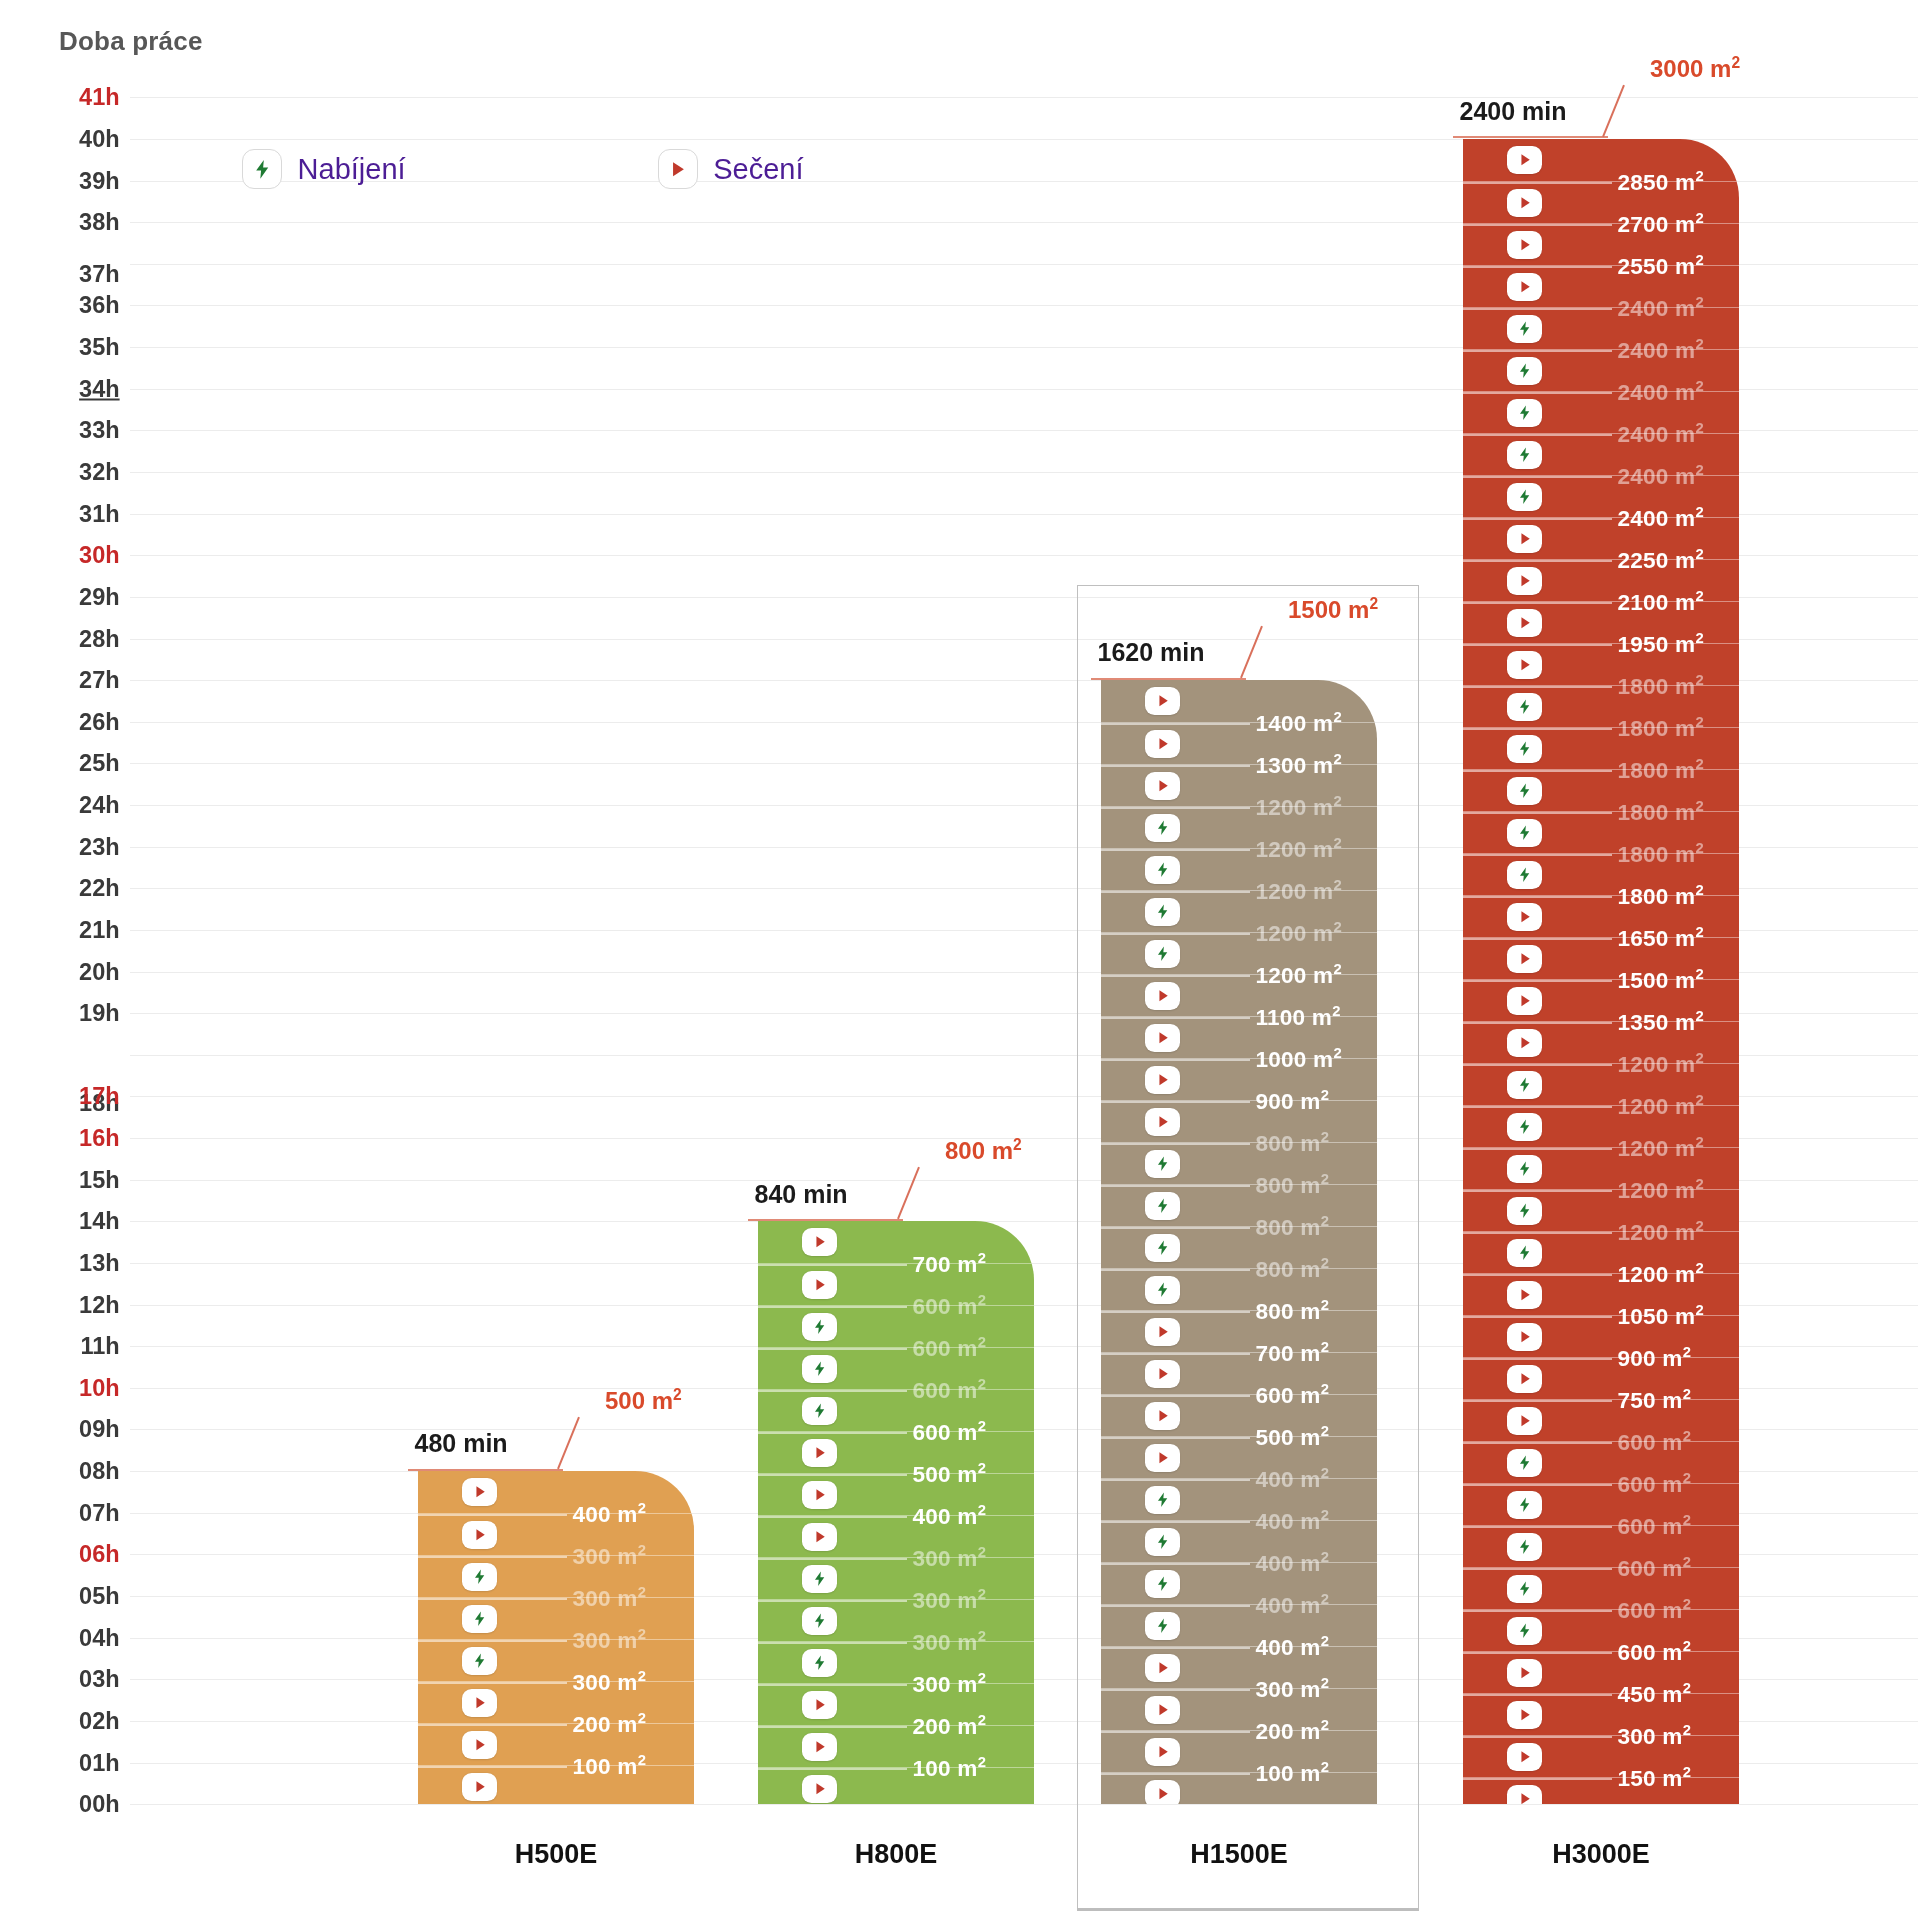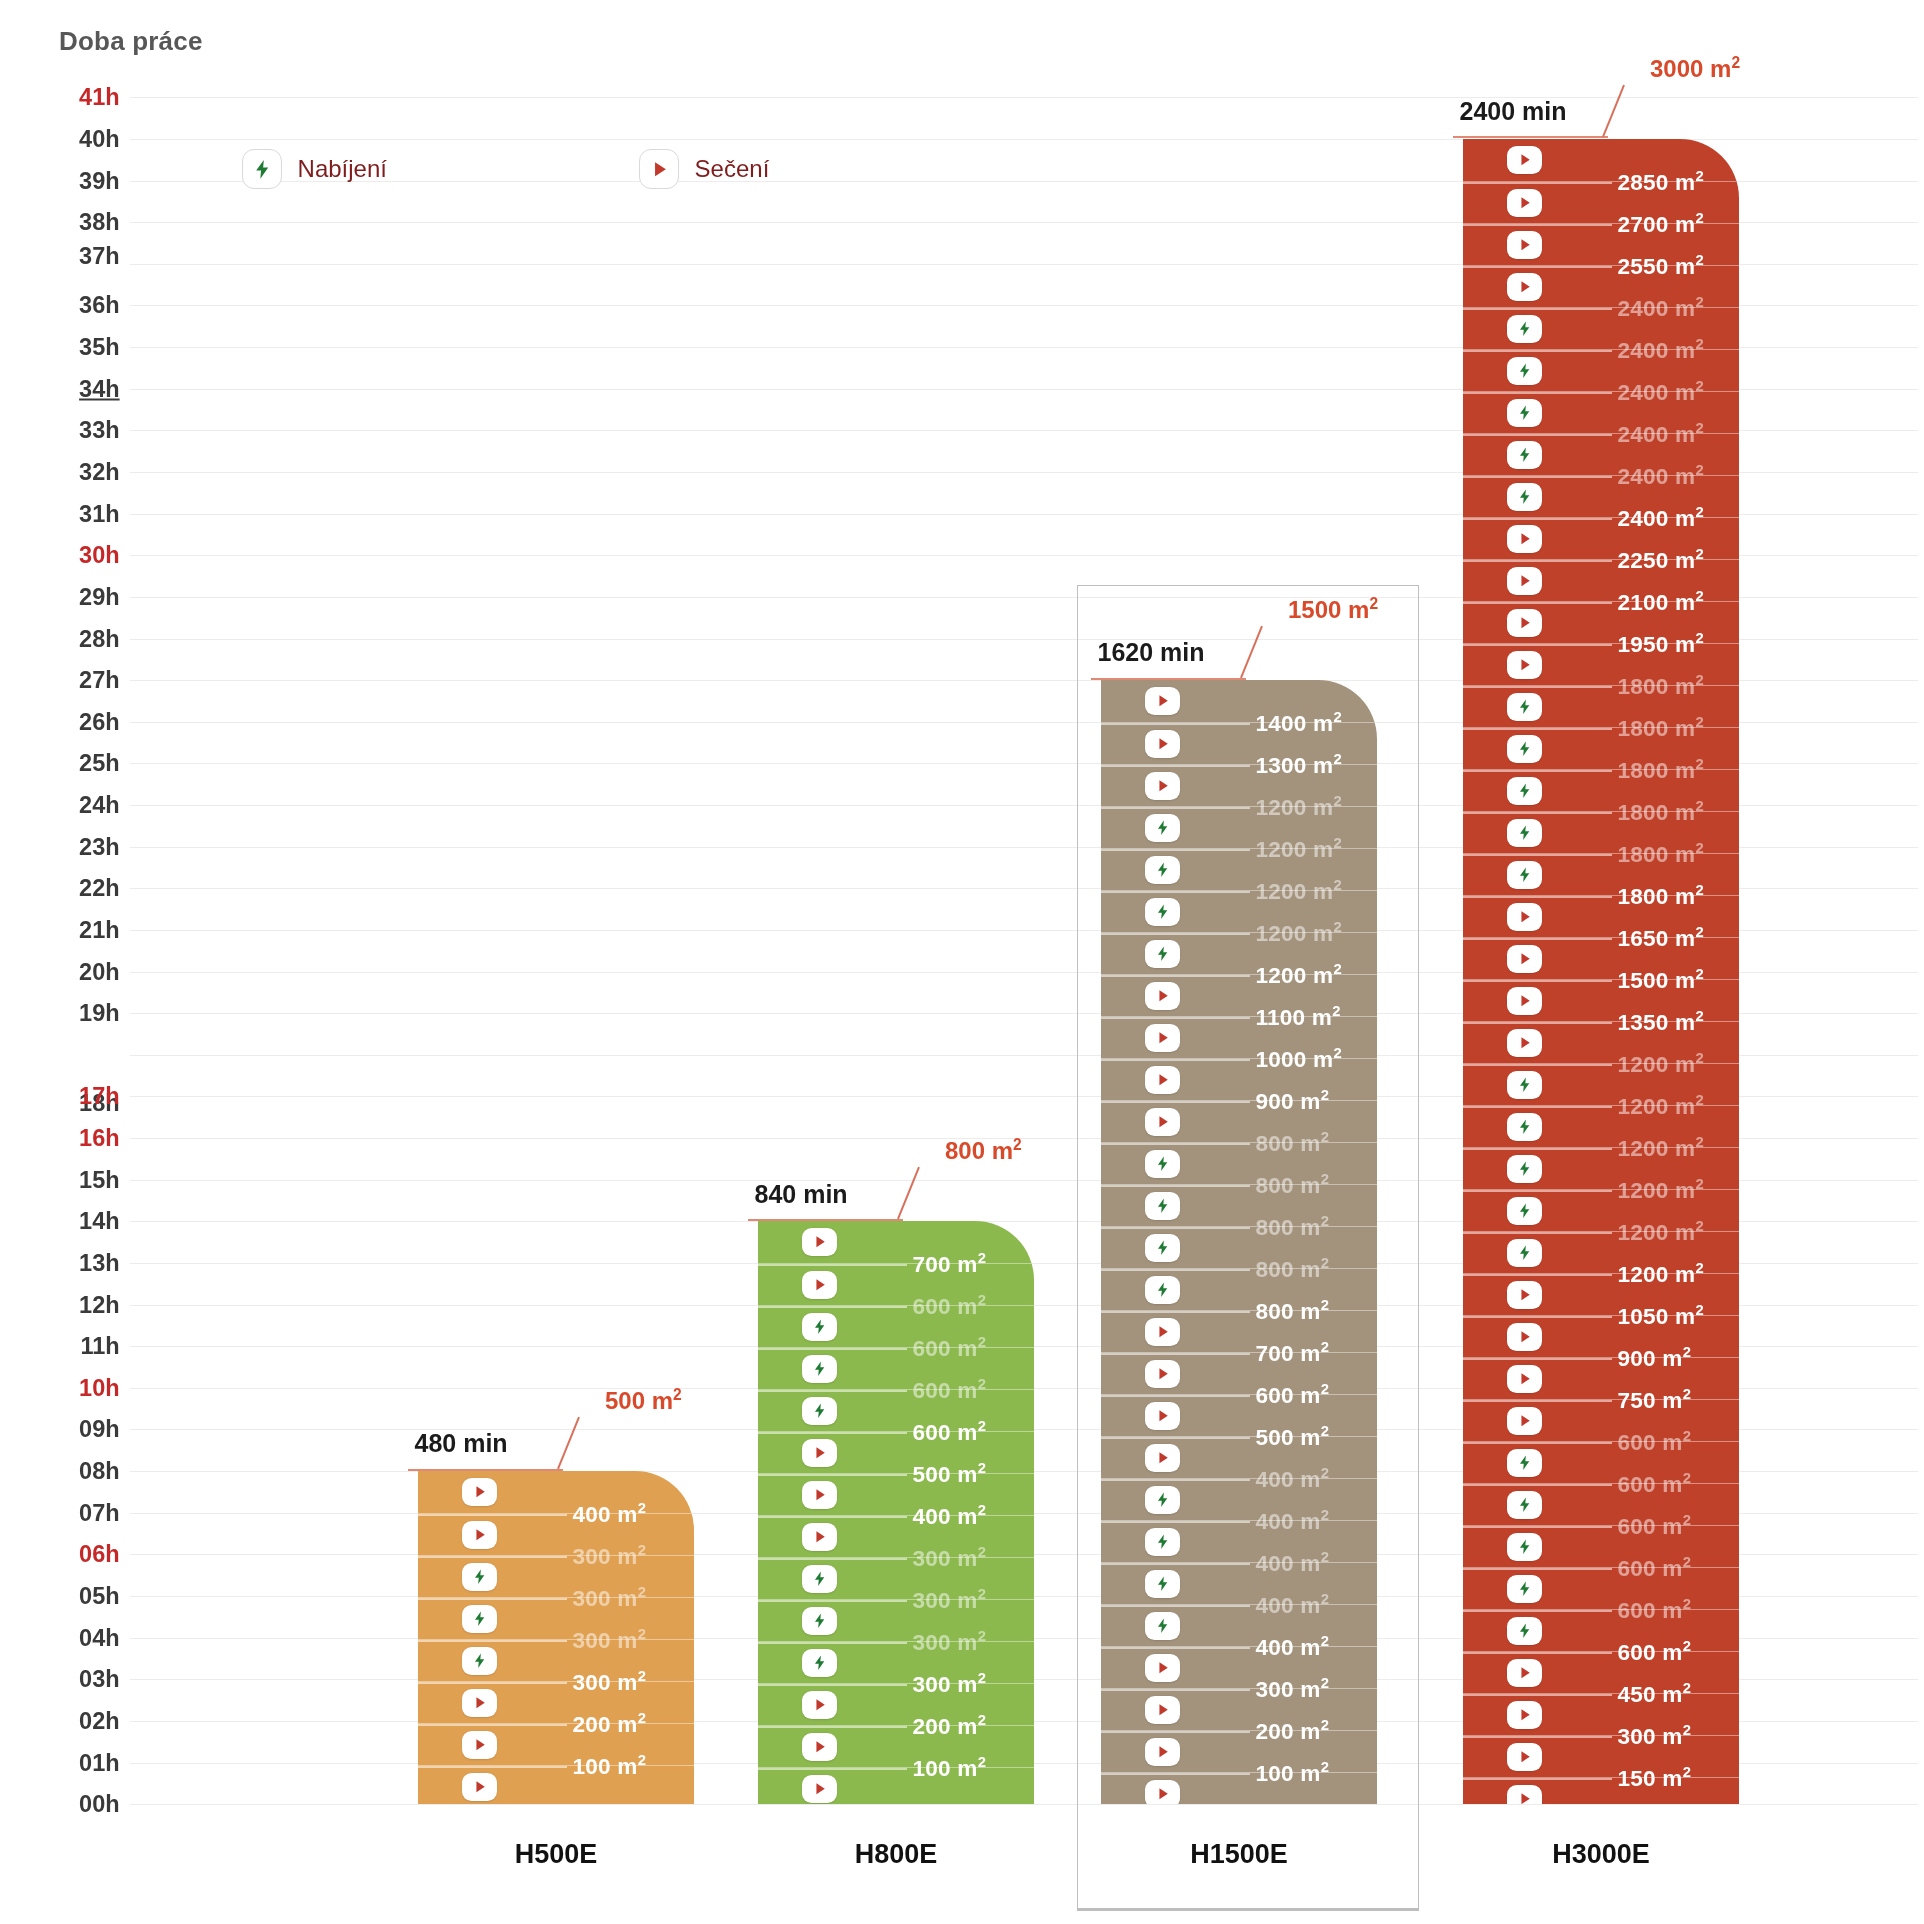--- a/index.html
+++ b/index.html
@@ -12,21 +12,21 @@
   .yaxis{position:absolute;left:0;top:0;width:130px;height:1877px;}
   .ytick{position:absolute;right:10.4px;font-size:23.5px;font-weight:bold;color:#3a3a3a;transform:translateY(-50%);white-space:nowrap;}
   .ytick.red{color:#c62828;}
 
   .gridlines{position:absolute;left:130px;top:0;right:0;height:1877px;}
   .gline{position:absolute;left:0;right:7px;height:0.9px;background:#ececec;}
 
   
   .legend{position:absolute;left:242px;top:149px;display:flex;gap:252px;align-items:center;}
   .legend-item{display:flex;align-items:center;gap:15.6px;}
-  .legend-label{font-size:24px;color:#7f1d1d;}
+  .legend-label{font-size:29px;color:#4c1d95;}
   .badge{width:40px;height:40px;border-radius:12px;border:1.7px solid #d9d9d9;background:#fff;display:flex;align-items:center;justify-content:center;box-sizing:border-box;}
   .badge svg{display:block;}
 
   
   .highlight-box{position:absolute;border:1.7px solid #bfbfbf;border-bottom:3.5px solid #bdbdbd;background:transparent;box-sizing:border-box;}
 
   
   .bar-col{position:absolute;}
   .bar{position:absolute;left:0;bottom:0;width:100%;border-top-right-radius:59px;box-sizing:border-box;overflow:hidden;}
   .seg{position:relative;width:100%;box-sizing:border-box;}
@@ -94,21 +94,21 @@
       <div class="gline" style="top: 222px;"></div>
       <div class="gline" style="top: 181px;"></div>
       <div class="gline" style="top: 139px;"></div>
       <div class="gline" style="top: 97px;"></div>
     </div>
   <div class="yaxis" id="yaxis">
       <div class="ytick red" style="top: 97px;">41h</div>
       <div class="ytick" style="top: 139px;">40h</div>
       <div class="ytick" style="top: 181px;">39h</div>
       <div class="ytick" style="top: 222px;">38h</div>
-      <div class="ytick" style="top: 256px;">37h</div>
+      <div class="ytick" style="top: 274px;">37h</div>
       <div class="ytick" style="top: 305px;">36h</div>
       <div class="ytick" style="top: 347px;">35h</div>
       <div class="ytick" style="top: 389px; text-decoration: underline;">34h</div>
       <div class="ytick" style="top: 430px;">33h</div>
       <div class="ytick" style="top: 472px;">32h</div>
       <div class="ytick" style="top: 514px;">31h</div>
       <div class="ytick red" style="top: 555px;">30h</div>
       <div class="ytick" style="top: 597px;">29h</div>
       <div class="ytick" style="top: 639px;">28h</div>
       <div class="ytick" style="top: 680px;">27h</div>

